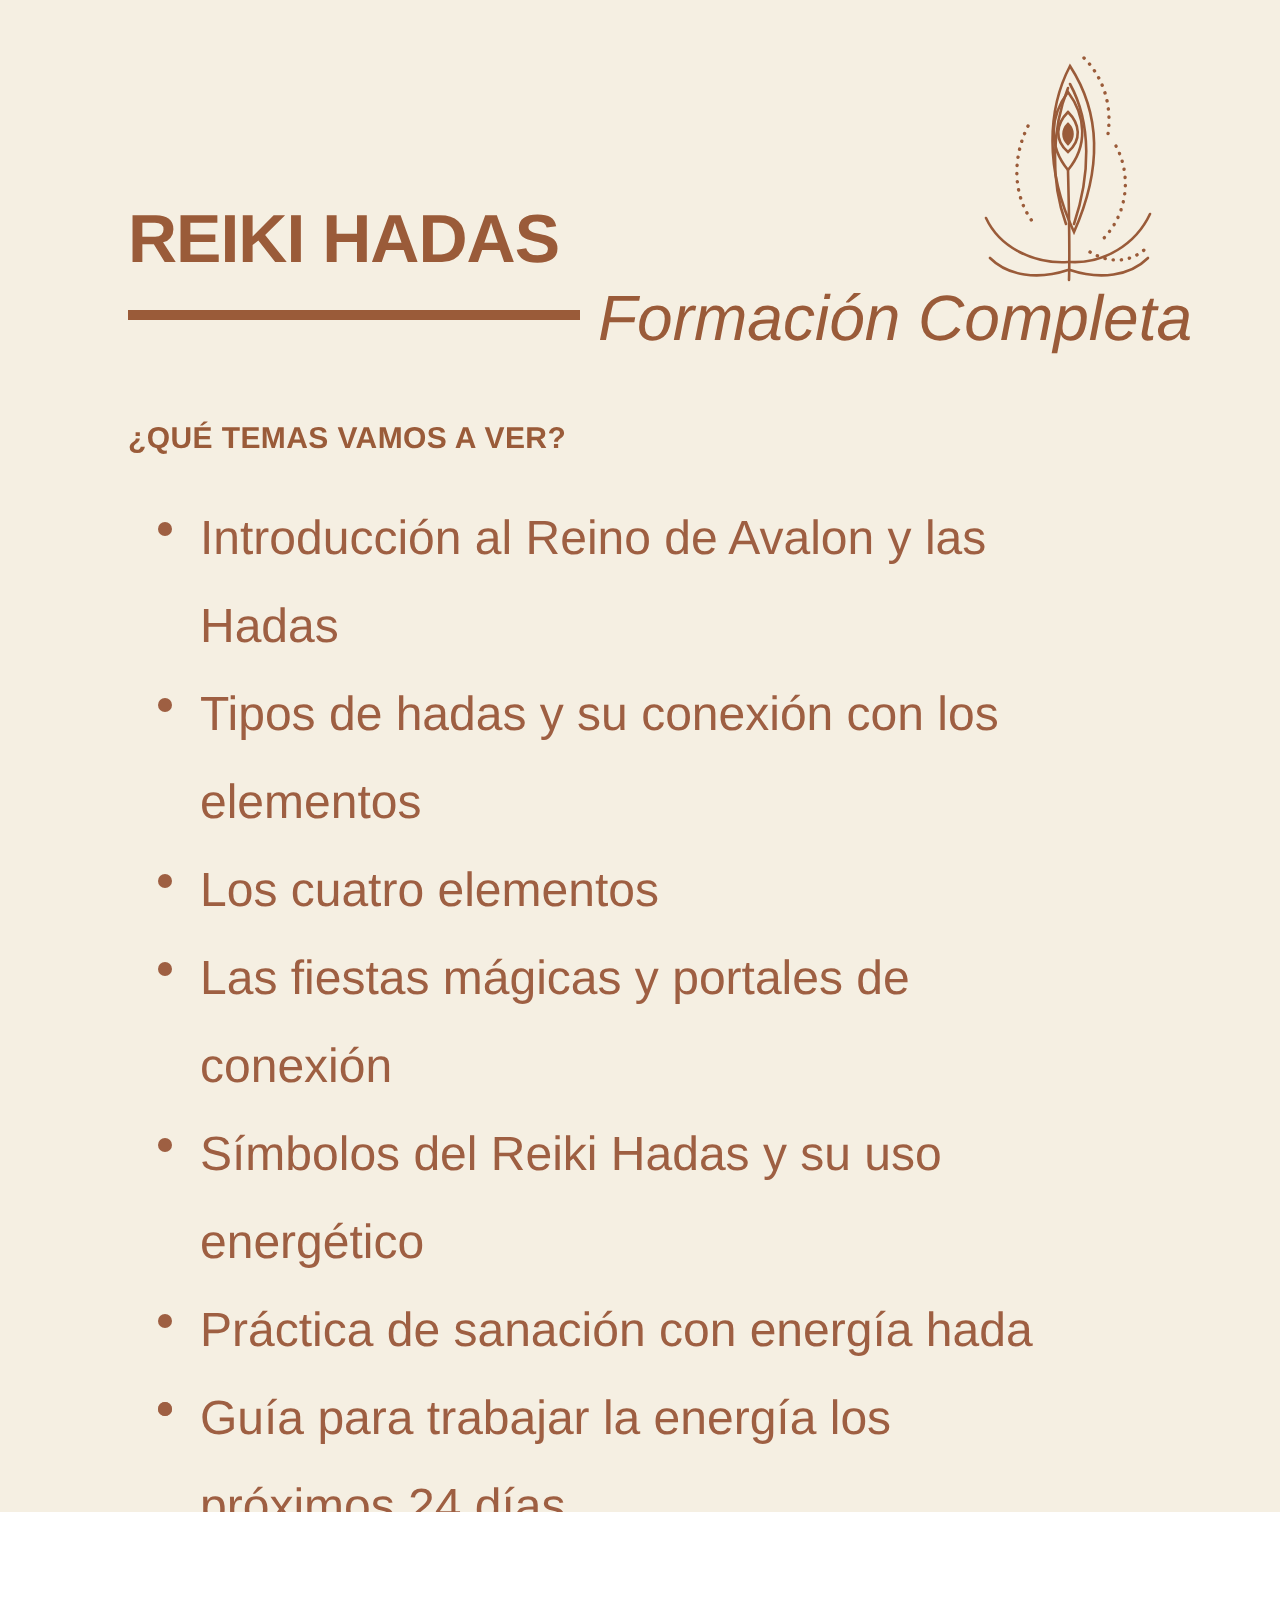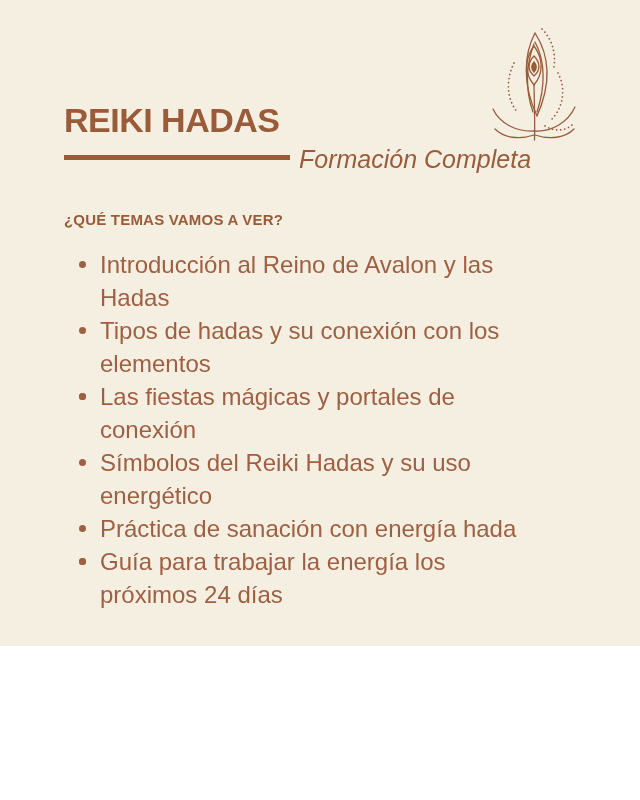--- a/index.html
+++ b/index.html
@@ -2,21 +2,21 @@
 <html><head>
 <meta charset="utf-8">
 <style>
   html, body {
     margin: 0;
     padding: 0;
   }
   .poster {
     position: relative;
     width: 640px;
-    height: 646px;
+    height: 756px;
     background: #F5EFE2;
     overflow: hidden;
     font-family: "Liberation Sans", "DejaVu Sans", sans-serif;
   }
   .title {
     position: absolute;
     left: 64px;
     top: 102px;
     font-size: 34px;
     line-height: 36px;
@@ -30,21 +30,21 @@
     left: 64px;
     top: 155px;
     width: 226px;
     height: 5px;
     background: #9A5B39;
   }
   .subtitle {
     position: absolute;
     left: 299px;
     top: 143px;
-    font-size: 25px;
+    font-size: 32px;
     line-height: 32px;
     font-style: italic;
     color: #9A5B39;
     white-space: nowrap;
   }
   .feather {
     position: absolute;
     left: 487px;
     top: 28px;
     width: 100px;
@@ -67,21 +67,21 @@
     top: 248px;
     width: 500px;
     margin: 0;
     padding: 0;
     list-style: none;
   }
   .topic {
     position: relative;
     padding-left: 21px;
     font-size: 24px;
-    line-height: 33px;
+    line-height: 44px;
     color: #9E5F42;
   }
   .topic .dot {
     position: absolute;
     left: 0;
     top: 13px;
     width: 7px;
     height: 7px;
     border-radius: 50%;
     background: #9E5F42;
@@ -131,20 +131,21 @@
       <span class="topic-text">Introducción al Reino de Avalon y las
 Hadas</span>
     </li>
     <li class="topic">
       <span class="dot"></span>
       <span class="topic-text">Tipos de hadas y su conexión con los
 elementos</span>
     </li>
     <li class="topic">
       <span class="dot"></span>
+      <span class="topic-text">Los cuatro elementos</span>
     </li>
     <li class="topic">
       <span class="dot"></span>
       <span class="topic-text">Las fiestas mágicas y portales de
 conexión</span>
     </li>
     <li class="topic">
       <span class="dot"></span>
       <span class="topic-text">Símbolos del Reiki Hadas y su uso
 energético</span>

